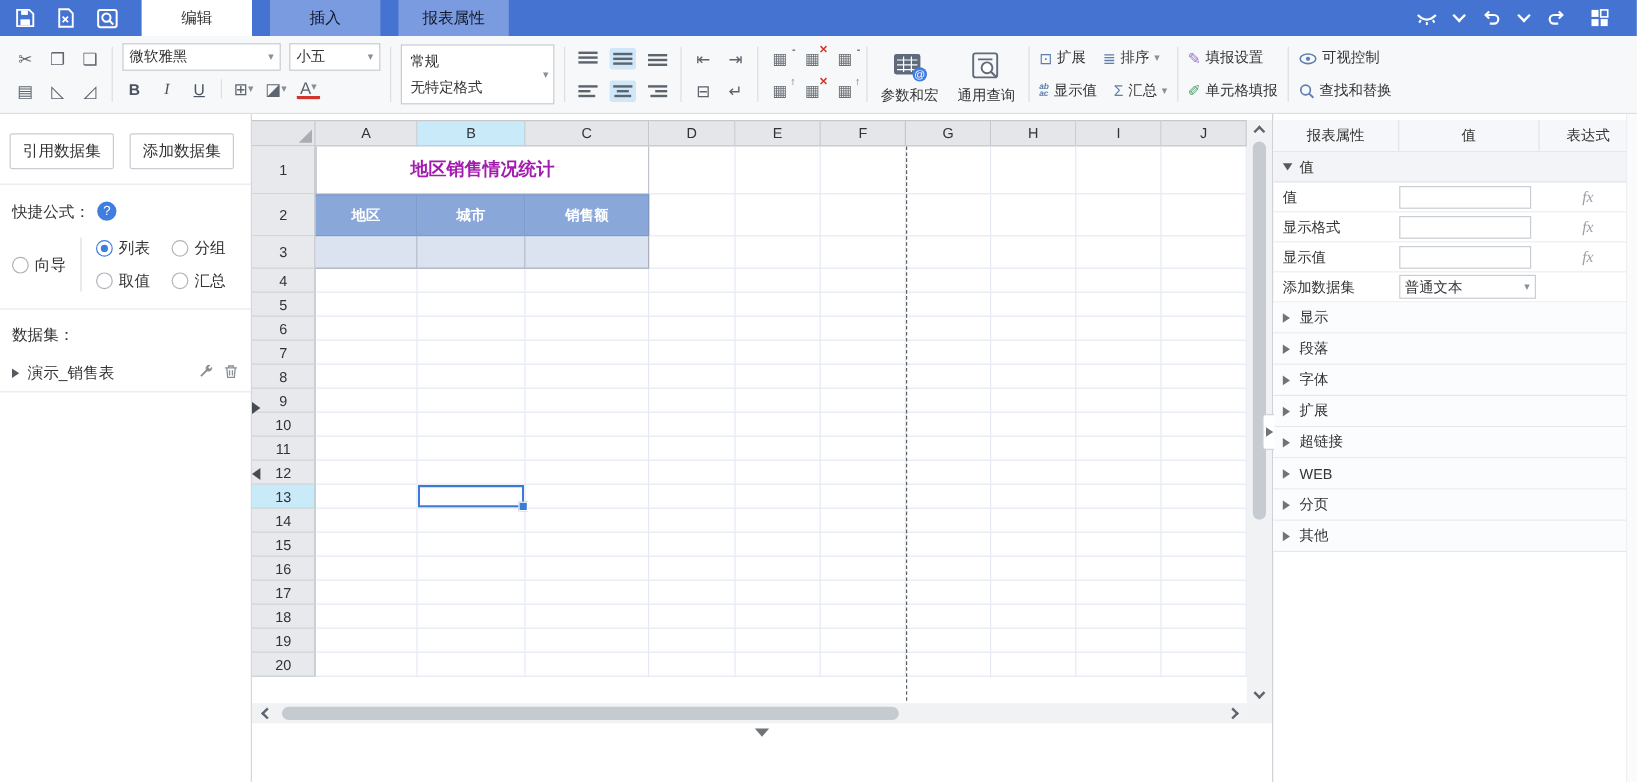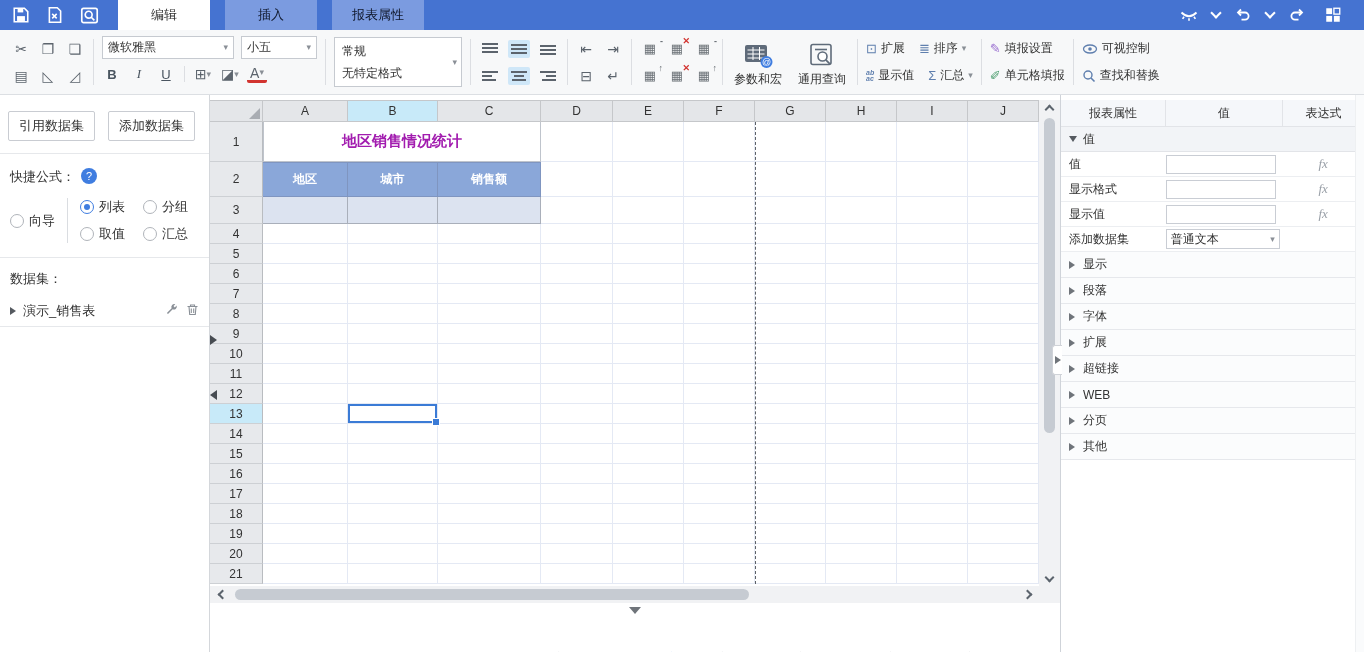--- a/index.html
+++ b/index.html
@@ -707,33 +707,20 @@
         <div class="cell" style="width: 90px;"></div>
         <div class="cell" style="width: 103px;"></div>
         <div class="cell" style="width: 72px;"></div>
         <div class="cell" style="width: 71px;"></div>
         <div class="cell" style="width: 71px;"></div>
         <div class="cell" style="width: 71px;"></div>
         <div class="cell" style="width: 71px;"></div>
         <div class="cell" style="width: 71px;"></div>
         <div class="cell" style="width: 71px;"></div>
       </div>
-      <div class="grow" style="height: 20px;">
-        <div class="rh">21</div>
-        <div class="cell" style="width: 85px;"></div>
-        <div class="cell" style="width: 90px;"></div>
-        <div class="cell" style="width: 103px;"></div>
-        <div class="cell" style="width: 72px;"></div>
-        <div class="cell" style="width: 71px;"></div>
-        <div class="cell" style="width: 71px;"></div>
-        <div class="cell" style="width: 71px;"></div>
-        <div class="cell" style="width: 71px;"></div>
-        <div class="cell" style="width: 71px;"></div>
-        <div class="cell" style="width: 71px;"></div>
-      </div>
     </div>
   <div class="pagebreak"></div>
   <div class="edge-handle eh1"></div>
   <div class="edge-handle eh2"></div>
   <div class="vscroll">
     <div class="scroll-arrow">
         <span class="chev up"></span>
       </div>
     <div class="vthumb"></div>
     <div class="scroll-arrow" style="margin-top:auto">

